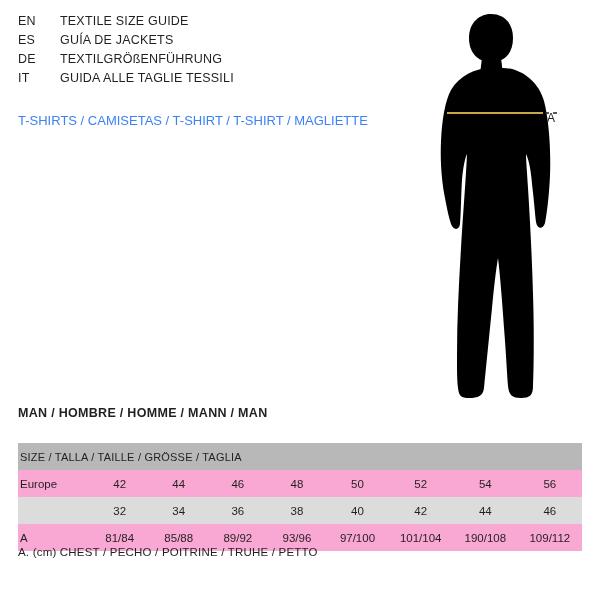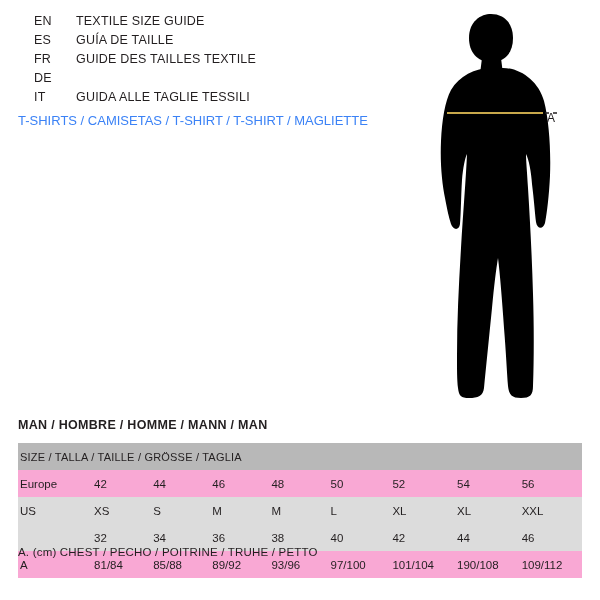--- a/index.html
+++ b/index.html
@@ -32,21 +32,20 @@
     display: flex;
     align-items: baseline;
     height: 19px;
     font-size: 12.5px;
     letter-spacing: 0.2px;
   }
   .lang-code {
     width: 42px;
     flex: 0 0 42px;
     color: #231f20;
-    margin-left: 16px;
   }
   .lang-text {
     color: #231f20;
     white-space: nowrap;
     text-align: center;
   }
 
   
   .category-block {
     position: absolute;
@@ -74,21 +73,21 @@
     left: 152px;
     top: 103px;
     font-size: 12px;
     color: #231f20;
   }
 
   
   .man-heading {
     position: absolute;
     left: 18px;
-    top: 418px;
+    top: 406px;
     font-size: 12.5px;
     font-weight: bold;
     letter-spacing: 0.3px;
     color: #231f20;
     white-space: nowrap;
   }
 
   
   .size-table {
     position: absolute;
@@ -116,21 +115,21 @@
   }
   .row-plain td {
     background: #f9a8d4;
   }
   .col-label {
     width: 88px;
     padding-left: 2px !important;
   }
   .cell {
     width: 68px;
-    text-align: left;
+    text-align: center;
   }
   .head-label {
     padding-left: 2px !important;
   }
 
   
   .footnote {
     position: absolute;
     left: 18px;
     top: 546px;
@@ -145,28 +144,25 @@
 
 <div class="page">
 
   <div class="lang-block">
     <div class="lang-row">
       <span class="lang-code">EN</span>
       <span class="lang-text">TEXTILE SIZE GUIDE</span>
     </div>
     <div class="lang-row">
       <span class="lang-code">ES</span>
-      <span class="lang-text">GUÍA DE TAILLE</span>
-    </div>
-    <div class="lang-row">
-      <span class="lang-code">FR</span>
-      <span class="lang-text">GUIDE DES TAILLES TEXTILE</span>
+      <span class="lang-text">GUÍA DE JACKETS</span>
     </div>
     <div class="lang-row">
       <span class="lang-code">DE</span>
+      <span class="lang-text">TEXTILGRÖßENFÜHRUNG</span>
     </div>
     <div class="lang-row">
       <span class="lang-code">IT</span>
       <span class="lang-text">GUIDA ALLE TAGLIE TESSILI</span>
     </div>
   </div>
 
   <div class="category-block">
     <div class="category-line">T-SHIRTS / CAMISETAS / T-SHIRT / T-SHIRT / MAGLIETTE</div>
   </div>
@@ -229,31 +225,20 @@
         <td class="cell">42</td>
         <td class="cell">44</td>
         <td class="cell">46</td>
         <td class="cell">48</td>
         <td class="cell">50</td>
         <td class="cell">52</td>
         <td class="cell">54</td>
         <td class="cell">56</td>
       </tr>
 
-      <tr class="row-alt">
-        <td class="col-label">US</td>
-        <td class="cell">XS</td>
-        <td class="cell">S</td>
-        <td class="cell">M</td>
-        <td class="cell">M</td>
-        <td class="cell">L</td>
-        <td class="cell">XL</td>
-        <td class="cell">XL</td>
-        <td class="cell">XXL</td>
-      </tr>
 
       <tr class="row-alt">
         <td class="col-label"></td>
         <td class="cell">32</td>
         <td class="cell">34</td>
         <td class="cell">36</td>
         <td class="cell">38</td>
         <td class="cell">40</td>
         <td class="cell">42</td>
         <td class="cell">44</td>

